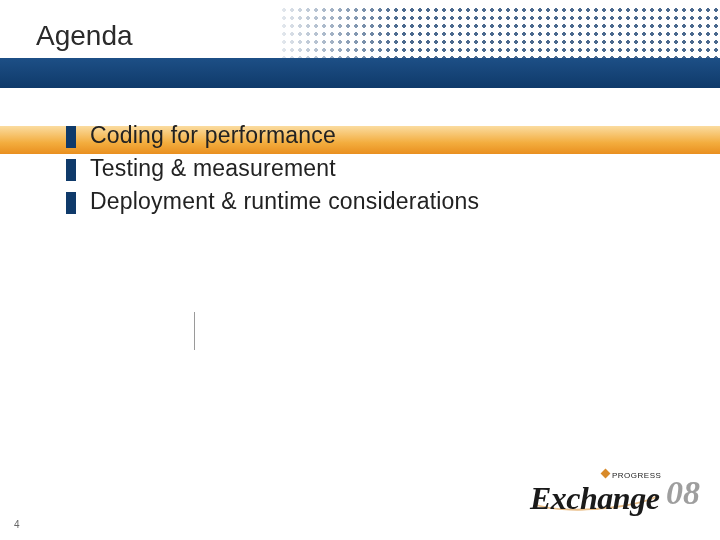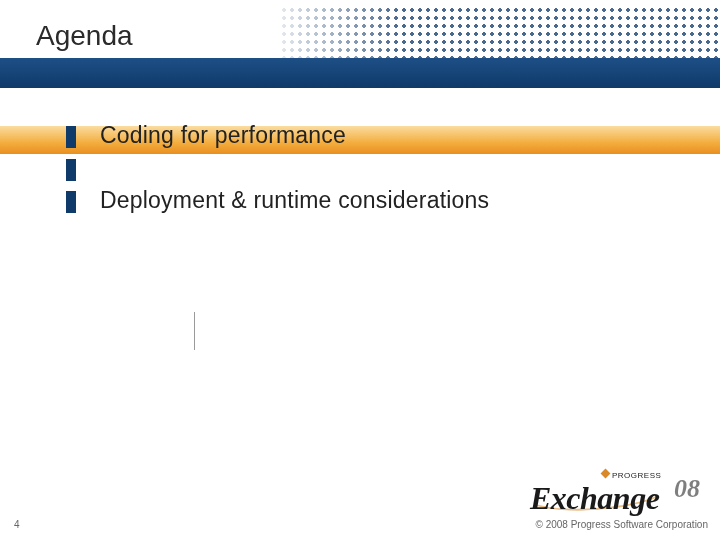--- a/index.html
+++ b/index.html
@@ -29,21 +29,21 @@
 
   
   .orange-band {
     position: absolute; left: 0; top: 126px; width: 720px; height: 28px;
     background: linear-gradient(to bottom, #fbdca0 0%, #f3ad3e 60%, #e98f1f 100%);
     z-index: 0;
   }
 
   
   .list { position: absolute; left: 66px; top: 122px; z-index: 1; }
-  .item { display: flex; align-items: flex-start; margin-bottom: 6px; gap: 10px; }
+  .item { display: flex; align-items: flex-start; margin-bottom: 6px; }
   .bullet { width: 10px; height: 22px; background: #0f3a6a; margin-right: 14px; flex-shrink: 0; margin-top: 4px; }
   .item-text { font-size: 23px; color: #222; letter-spacing: 0.2px; }
 
   
   .tick { position: absolute; left: 194px; top: 312px; width: 1px; height: 38px; background: #9a9a9a; }
 
   
   .footer { position: absolute; left: 0; bottom: 0; width: 720px; height: 60px; }
   .page-num { position: absolute; left: 14px; bottom: 10px; font-size: 10px; color: #666; }
   .footer-title { position: absolute; left: 40px; bottom: 10px; font-size: 10px; color: #666; }
@@ -62,22 +62,22 @@
     position: absolute; left: 72px; top: -2px;
     font-size: 8px; font-weight: normal; color: #222; letter-spacing: 0.5px;
   }
   .logo .progress::before {
     content: ""; display: inline-block; width: 7px; height: 7px;
     background: #d88a2a; transform: rotate(45deg); margin-right: 3px; vertical-align: 1px;
   }
   .logo .year {
     position: absolute; right: -10px; top: 2px;
     font-family: "Times New Roman", Georgia, serif;
-    font-style: italic; font-weight: bold; font-size: 26px;
-    color: #000000; opacity: 0.5;
+    font-style: italic; font-weight: bold; font-size: 34px;
+    color: #404040; opacity: 0.5;
   }
   .logo .swoosh {
     position: absolute; left: -4px; top: 4px; width: 140px; height: 34px;
     border: 2px solid #d88a2a; border-color: transparent transparent #d88a2a transparent;
     border-radius: 50%; transform: rotate(-4deg); opacity: 0.55;
   }
 </style>
 </head>
 <body>
 
@@ -94,34 +94,34 @@
 
   <div class="orange-band"></div>
 
   <div class="list">
     <div class="item">
       <div class="bullet"></div>
       <div class="item-text">Coding for performance</div>
     </div>
     <div class="item">
       <div class="bullet"></div>
+      <div class="item-text">Testing &amp; measurement</div>
     </div>
     <div class="item">
       <div class="bullet"></div>
       <div class="item-text">Deployment &amp; runtime considerations</div>
     </div>
   </div>
 
   <div class="tick"></div>
 
   <div class="logo">
     <div class="swoosh"></div>
     <div class="year">08</div>
     <div class="progress">PROGRESS</div>
     <div class="exchange">Exchange</div>
   </div>
 
   <div class="footer">
     <div class="page-num">4</div>
-    <div class="copyright">© 2008 Progress Software Corporation</div>
   </div>
 
 </div>
 
 </body></html>

